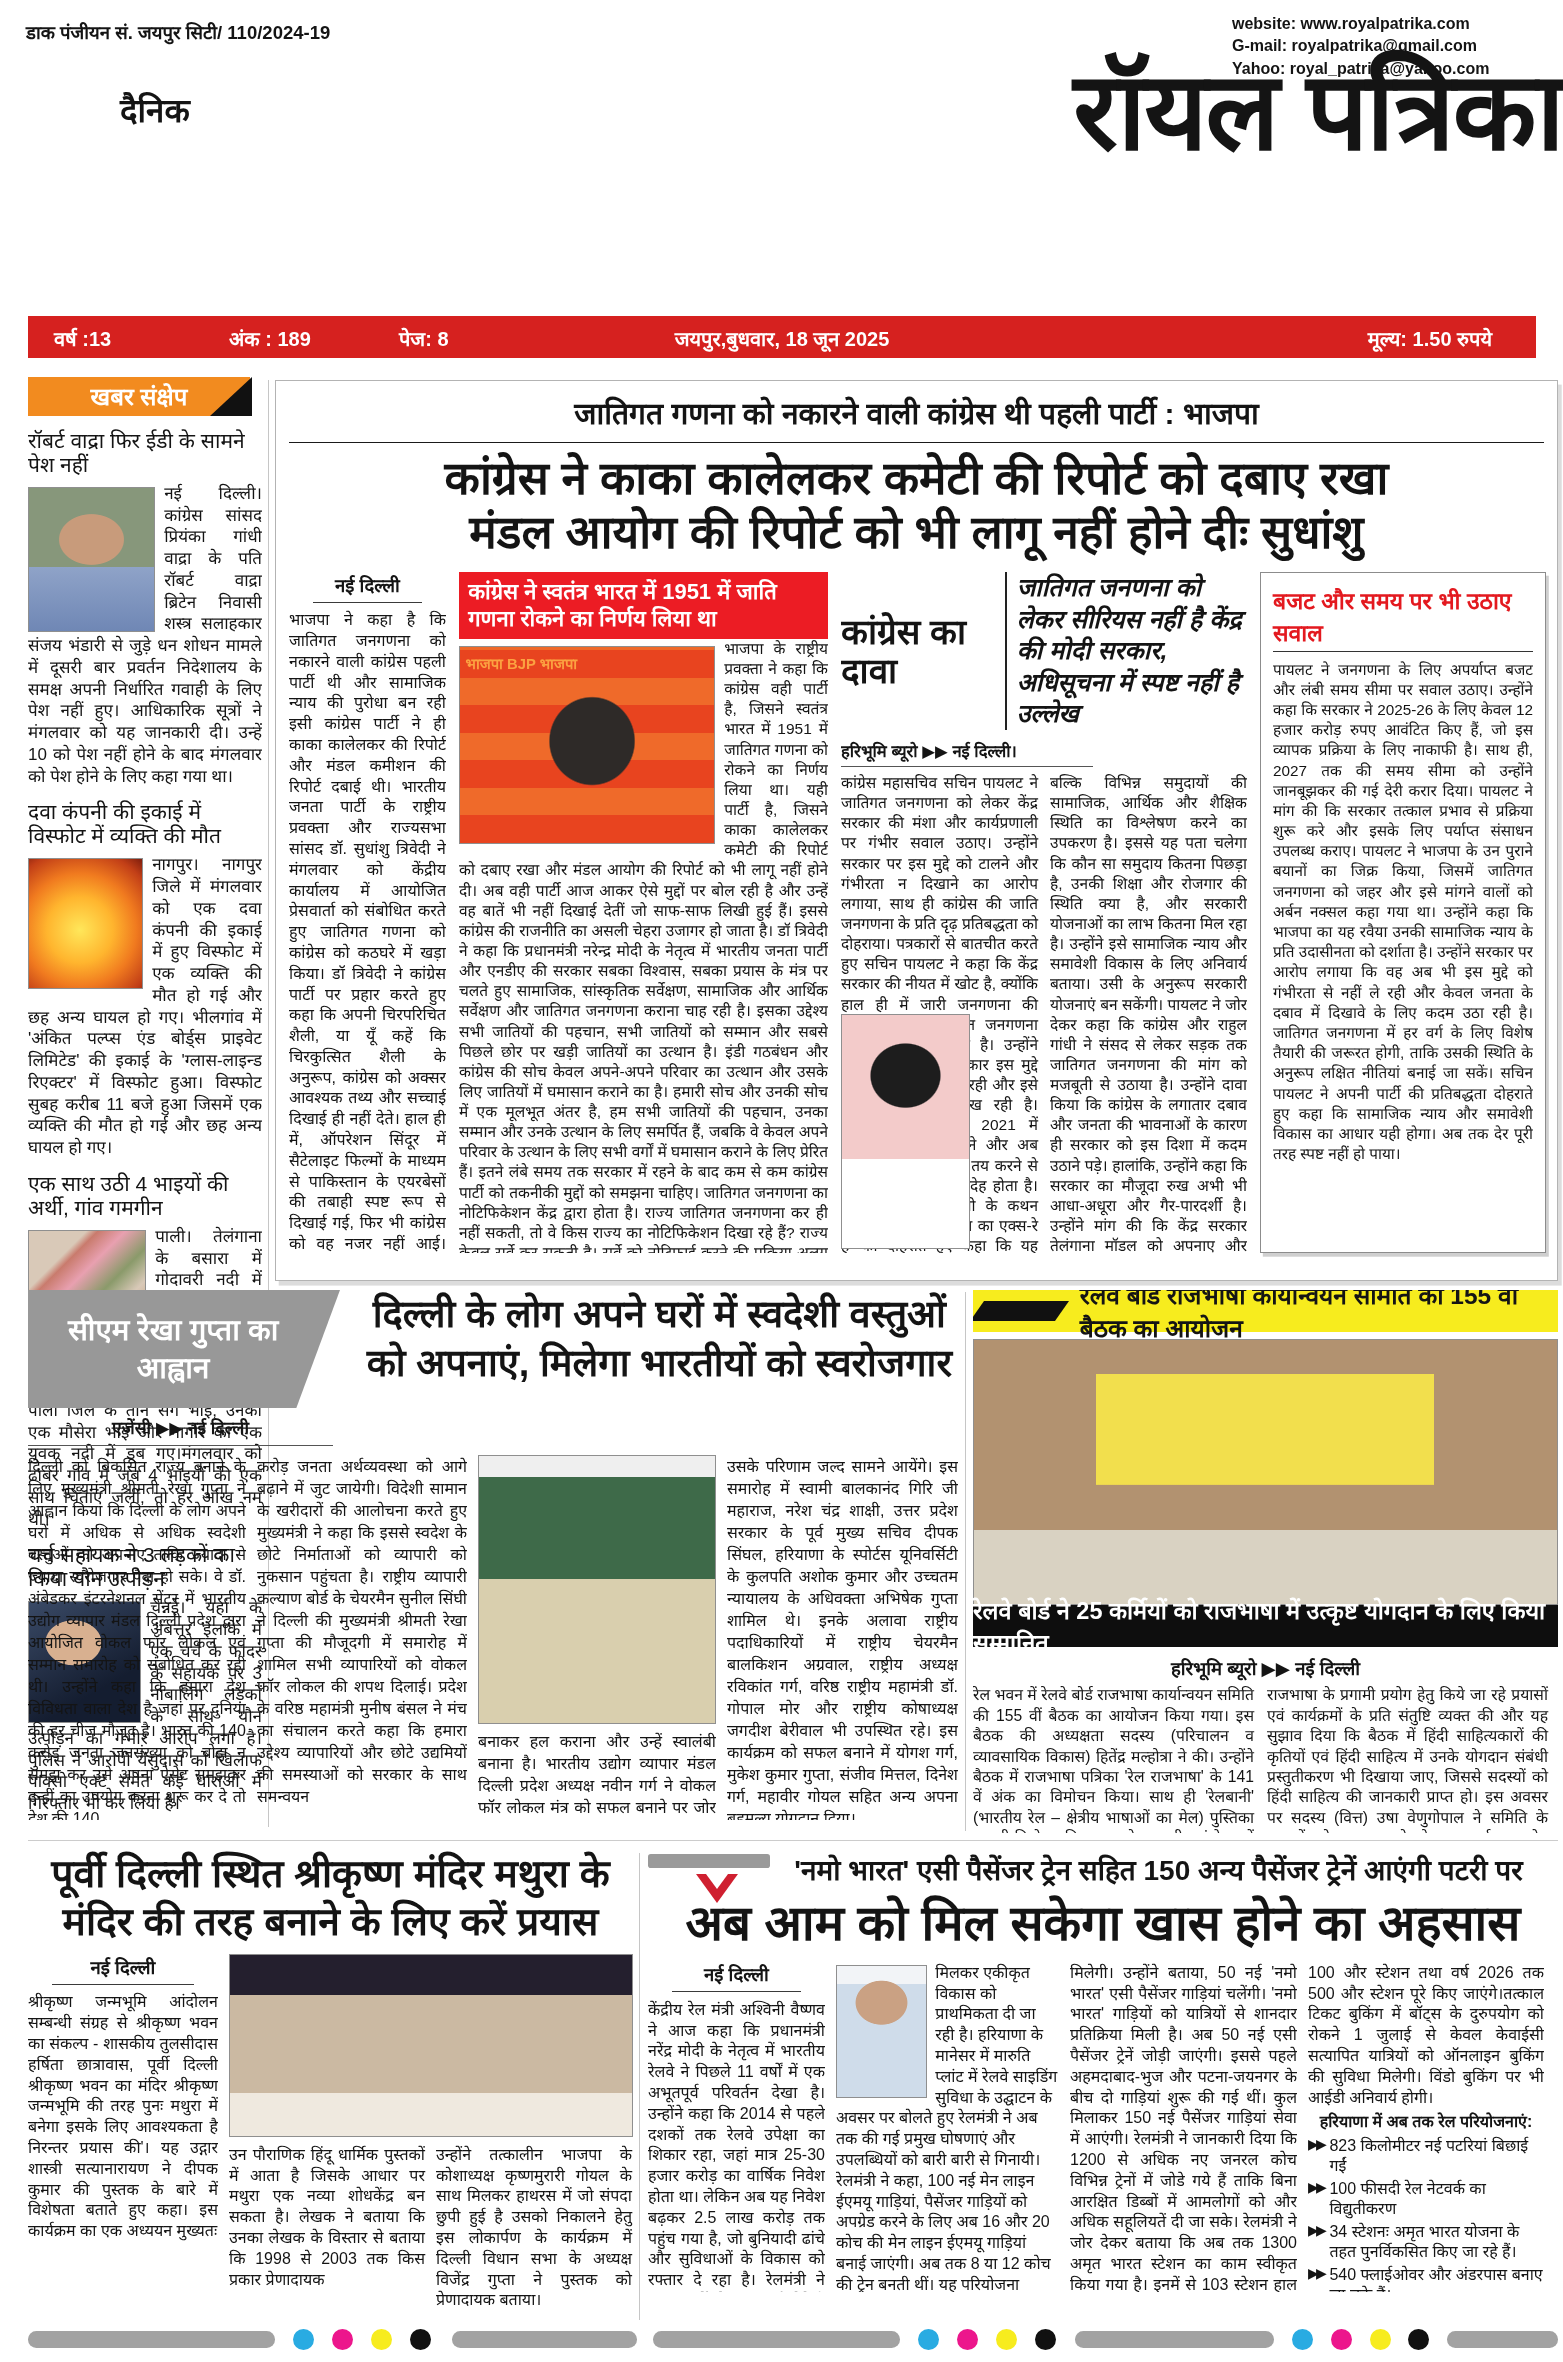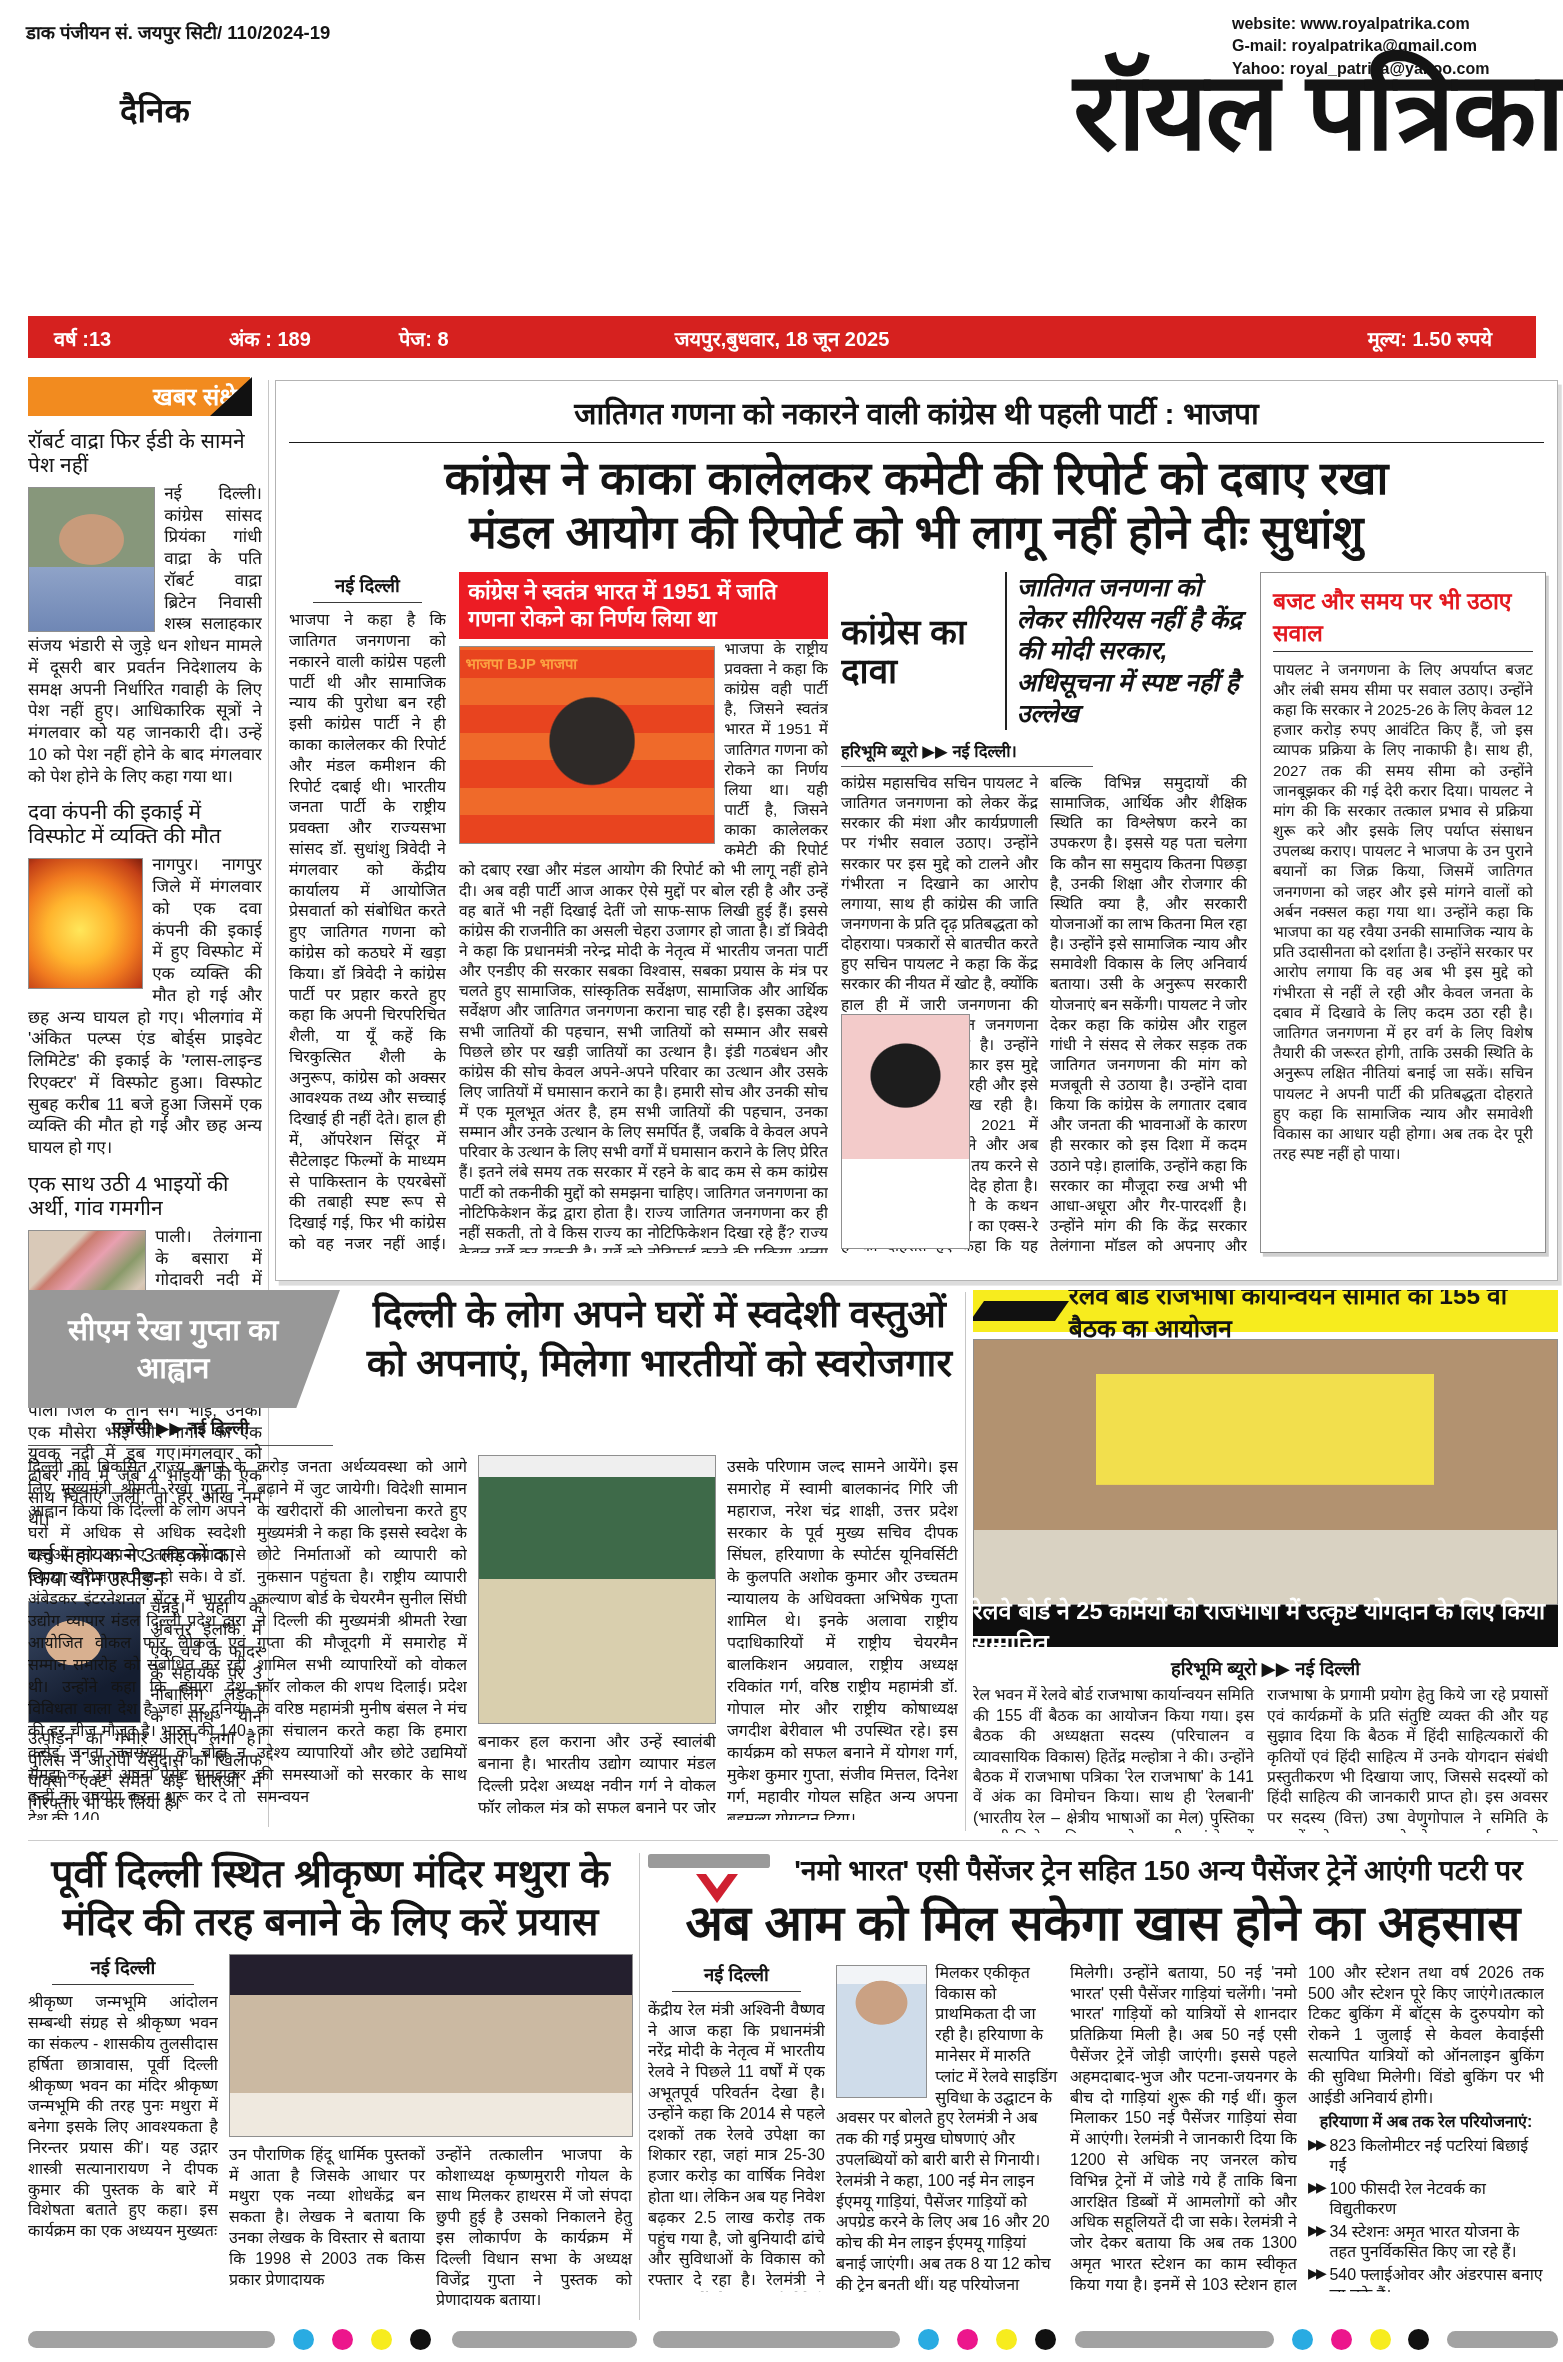--- a/index.html
+++ b/index.html
@@ -12,21 +12,21 @@
   .postal{left:26px;top:18.5px;font-size:18.5px;font-weight:800}
   .contact{left:1232px;top:13px;font-size:16px;font-weight:800;line-height:1.4}
   .daily{left:120px;top:87px;font-size:33px;font-weight:800}
   .masthead{left:0;top:54px;width:100%;text-align:right;font-size:109px;font-weight:800;letter-spacing:-1.8px;line-height:1.05}
   .infobar{left:28px;top:316px;width:1508px;height:42px;background:#d6211f;color:#fff;font-weight:800;font-size:20px}
   .infobar span{position:absolute;top:9.2px}
 
   
   .briefs{left:28px;top:377px;width:234px;height:1453px;overflow:hidden}
   .brief-tab{position:relative;width:222px;height:39px;background:#f28b1f;color:#fff;
-             font-size:24px;font-weight:800;text-align:right;line-height:39px}
+             font-size:24px;font-weight:800;text-align:center;line-height:39px}
   .brief-tab::after{content:"";position:absolute;right:-1.8px;top:0;width:0;height:0;
              border-bottom:39px solid #111;border-left:42px solid transparent}
   .brief-title{font-size:21px;font-weight:400;line-height:1.13;margin:13px 0 6.5px}
   .brief-body{font-size:17px;line-height:1.28;text-align:justify}
   .ph{border:0.9px solid #8f8f8f}
   .phf{float:left;margin:3.7px 9.2px 1.8px 0}
   .ph-vadra{width:125px;height:143px;background:radial-gradient(ellipse 44% 30% at 50% 36%,#c89b7b 58%,rgba(0,0,0,0) 60%),linear-gradient(180deg,#87977b 0 55%,#8fa3c8 55%,#6f87b5 100%)}
   .ph-blast{width:113px;height:129px;background:radial-gradient(circle at 45% 55%,#ffe75a,#ffb52e 35%,#f07a1f 60%,#c23f17 85%,#7e1d0d)}
   .ph-pyre{width:116px;height:114px;background:linear-gradient(135deg,#d9c9b8 0 25%,#c97b6d 30%,#e8a0b0 42%,#8a9a6a 58%,#d9c9b8 72%,#bb8855 100%)}
   .ph-church{width:111px;height:120px;background:radial-gradient(ellipse 46% 34% at 40% 34%,#d8b090 54%,rgba(0,0,0,0) 56%),linear-gradient(150deg,#3a4a66,#141d30 70%)}
@@ -67,21 +67,21 @@
         clip-path:polygon(0 0,100% 0,86% 100%,0 100%);padding:0 31px 0 9.2px;box-sizing:border-box;flex:none}
   .cm-hl{font-size:38px;font-weight:800;line-height:1.28;text-align:center;flex:1}
   .cm-by{font-weight:800;font-size:17.5px;text-align:center;width:305px;margin-top:7.4px;padding-bottom:5.5px;border-bottom:1.8px solid #555}
   .cm-cols{display:flex;gap:11px;height:365px;margin-top:9.2px;font-size:16px}
   .cm-cols>div{overflow:hidden}
   .ph-rekha{width:100%;height:269px;box-sizing:border-box;margin-bottom:5.5px;
         background:linear-gradient(180deg,#efefef 0 8%,#3e6a49 8% 46%,#d9cfae 46% 100%)}
 
   
   .rw{left:973px;top:1290px;width:585px;height:543px;overflow:hidden}
-  .yb{height:42px;background:#f7ec1e;display:flex;align-items:center;gap:7px;font-size:24.5px;font-weight:800}
+  .yb{height:42px;background:#f7ec1e;display:flex;align-items:center;gap:18px;font-size:24.5px;font-weight:800}
   .wedge{width:85px;height:20px;background:#111;transform:skewX(-35deg);flex:none;margin-left:3.7px}
   .ph-railway{width:100%;height:266px;box-sizing:border-box;margin-top:7.4px;
         background:linear-gradient(#f2df4d,#f2df4d) no-repeat 50% 22%/58% 42%,
         linear-gradient(180deg,#b29270 0 72%,#d9d2c2 72%)}
   .blackbar{height:42px;background:#0e0e0e;color:#fff;display:flex;align-items:center;justify-content:center;font-size:23.5px;font-weight:800}
   .rw-by{text-align:center;font-weight:800;font-size:18.5px;margin:7.4px 0 5.5px}
   .rw-cols{display:flex;gap:13px;height:153px;overflow:hidden;font-size:15.7px;line-height:1.3}
 
   
   .temple{left:28px;top:1850px;width:605px;height:474px;overflow:hidden}

